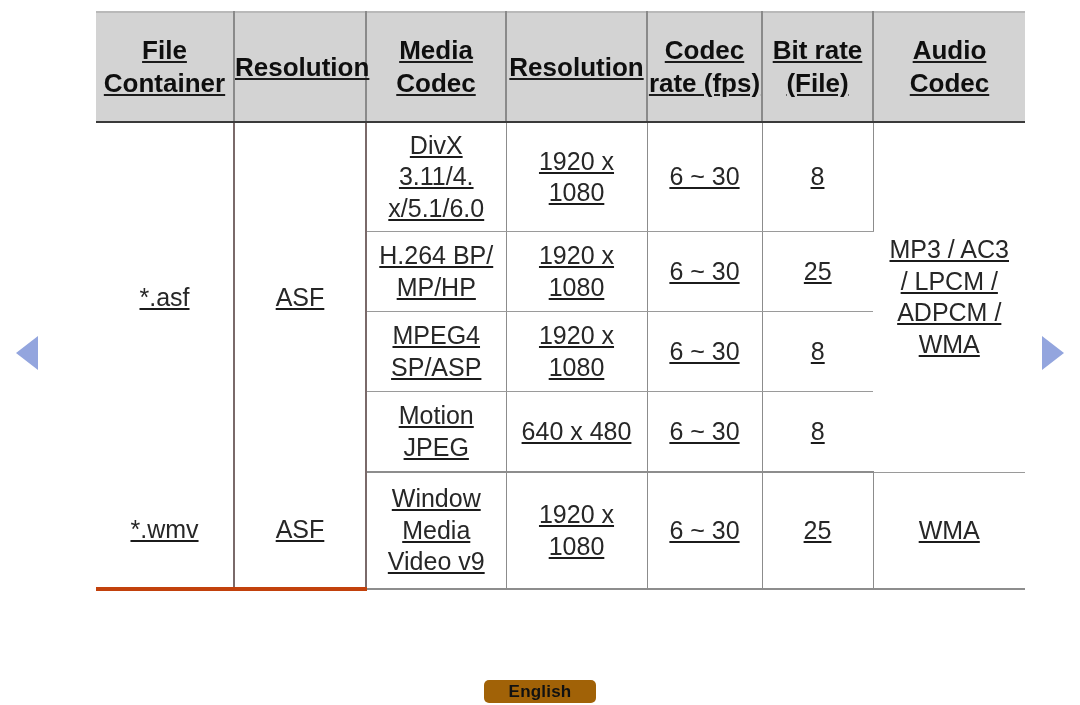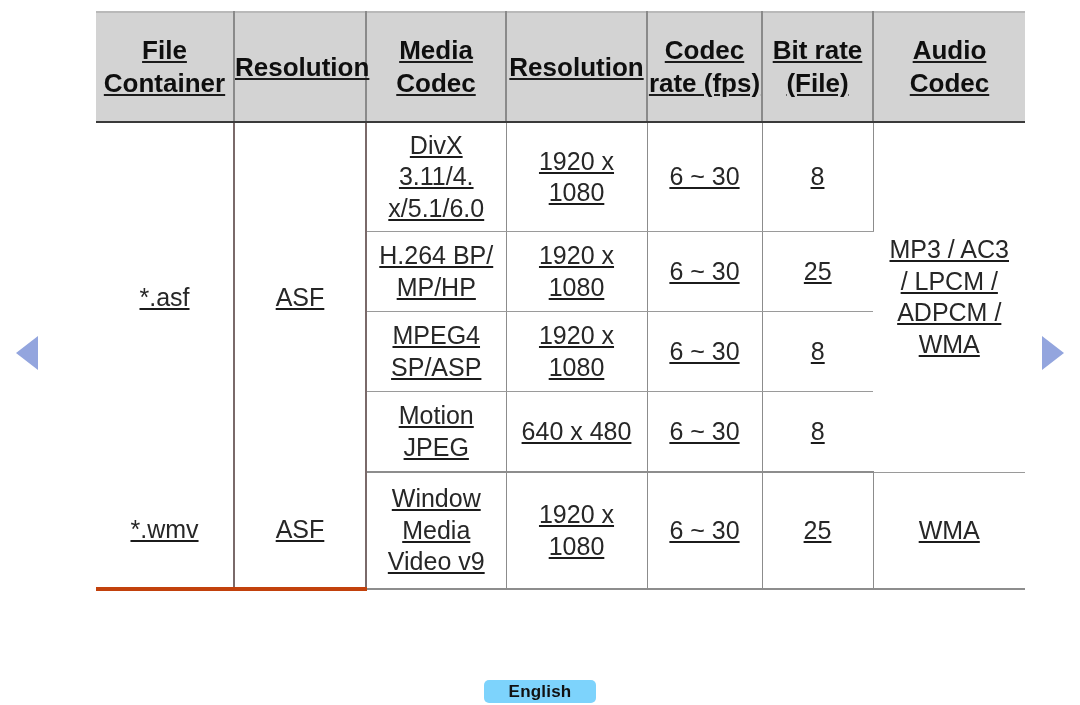--- a/index.html
+++ b/index.html
@@ -94,21 +94,21 @@
 
   .cell-lines span { display: block; }
 
   
   .lang-button {
     position: absolute;
     left: 484px;
     top: 680px;
     width: 112px;
     height: 23px;
-    background: #7dd3fc;
+    background: #a16207;
     border-radius: 5px;
     font-size: 17px;
     font-weight: bold;
     color: #111111;
     display: flex;
     align-items: center;
     justify-content: center;
     letter-spacing: 0.2px;
   }
 </style>

